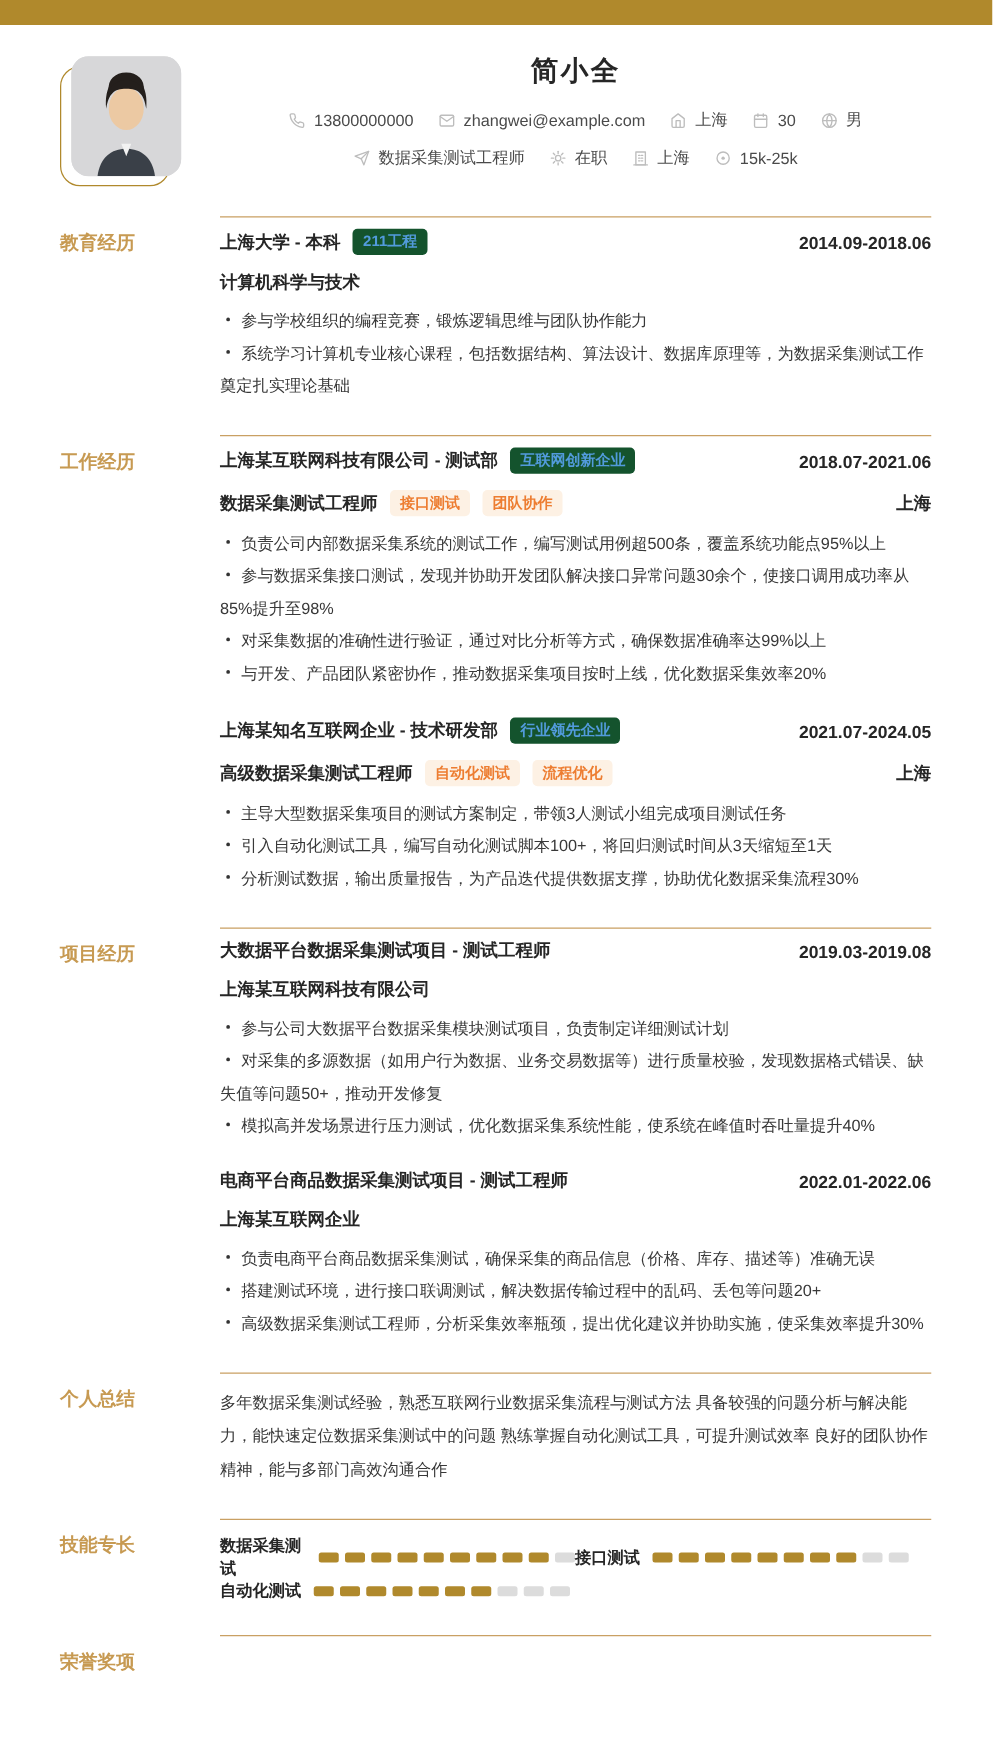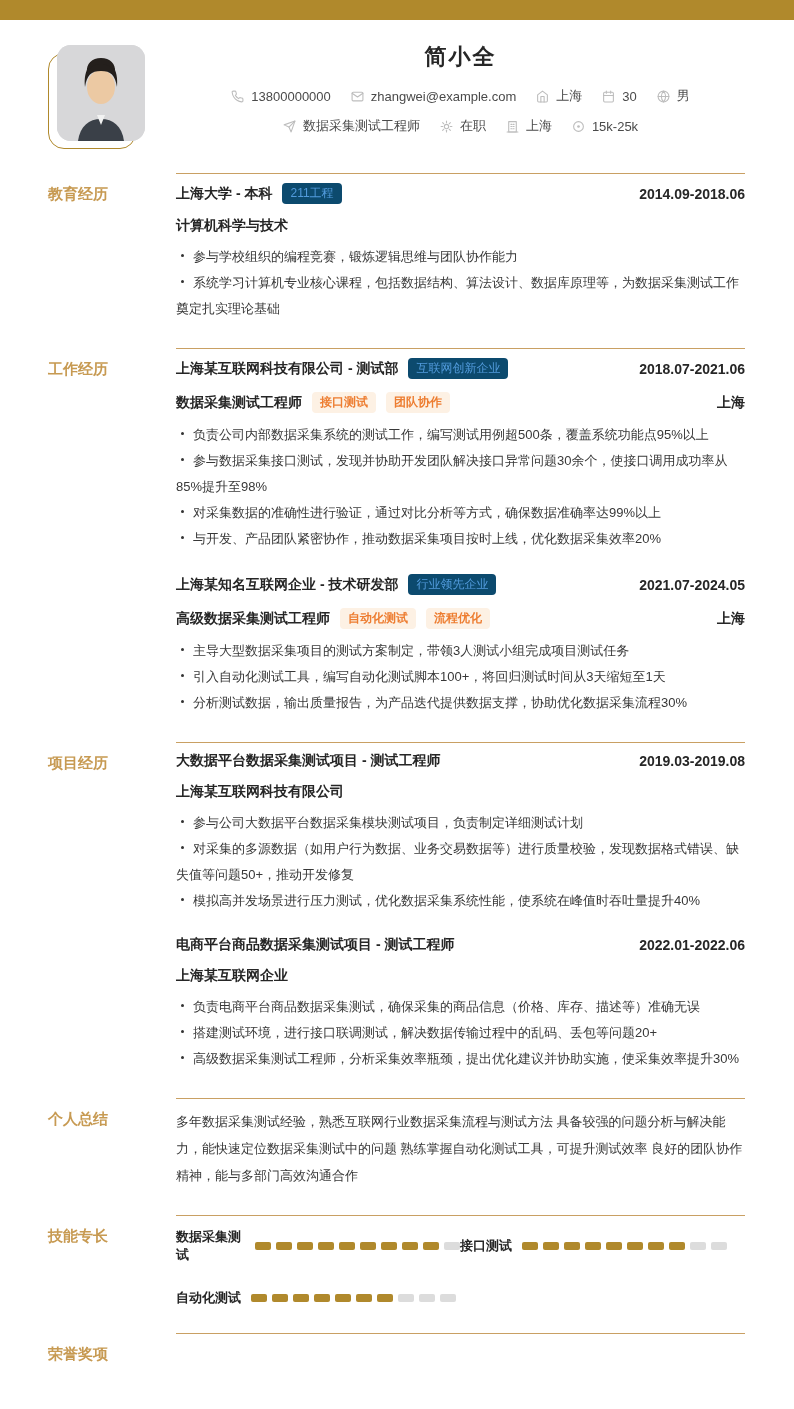--- a/index.html
+++ b/index.html
@@ -40,32 +40,32 @@
   .entry-head { display:flex; align-items:center; justify-content:space-between; }
   .entry-left { display:flex; align-items:center; gap:10px; }
   .entry-title { font-size:14px; font-weight:bold; color:#262626; }
   .entry-date { font-size:14px; font-weight:bold; color:#262626; }
   .entry-sub { margin-top:13px; display:flex; align-items:center; justify-content:space-between; }
   .entry-sub-left { display:flex; align-items:center; gap:10px; }
   .position { font-size:14px; font-weight:bold; color:#262626; }
   .city { font-size:14px; font-weight:bold; color:#262626; }
 
   .tag { font-size:12px; padding:2px 8px; border-radius:4px; white-space:nowrap; }
-  .tag-blue { color:#529BDC; background:#0c4a6e; }
+  .tag-blue { color:#529BDC; background:#14532d;font-weight:bold; }
   .tag-orange { color:#ED7D31; background:#FDF1E4; font-weight:bold; }
 
   ul.bullets { list-style:none; margin-top:9px; line-height:26px; color:#383838; }
   ul.bullets li::before { content:""; display:inline-block; width:3px; height:3px;
     background:#333; border-radius:50%; vertical-align:4px; margin:0 9px 0 5px; }
 
   
   .summary-text { line-height:27px; color:#383838; }
 
   
-  .skill-grid { display:flex; flex-wrap:wrap; row-gap:25px; padding-top:3px; }
+  .skill-grid { display:flex; flex-wrap:wrap; padding-top:3px; }
   .skill-item { display:flex; align-items:center; }
   .skill-item.first { width:284px; }
   .skill-label { font-size:13px; font-weight:bold; color:#262626; margin-right:10px; }
   .skill-bar { display:flex; gap:5px; }
   .seg { width:16px; height:8px; border-radius:2px; }
 </style>
 </head>
 <body>
 
 <div class="topbar"></div>

